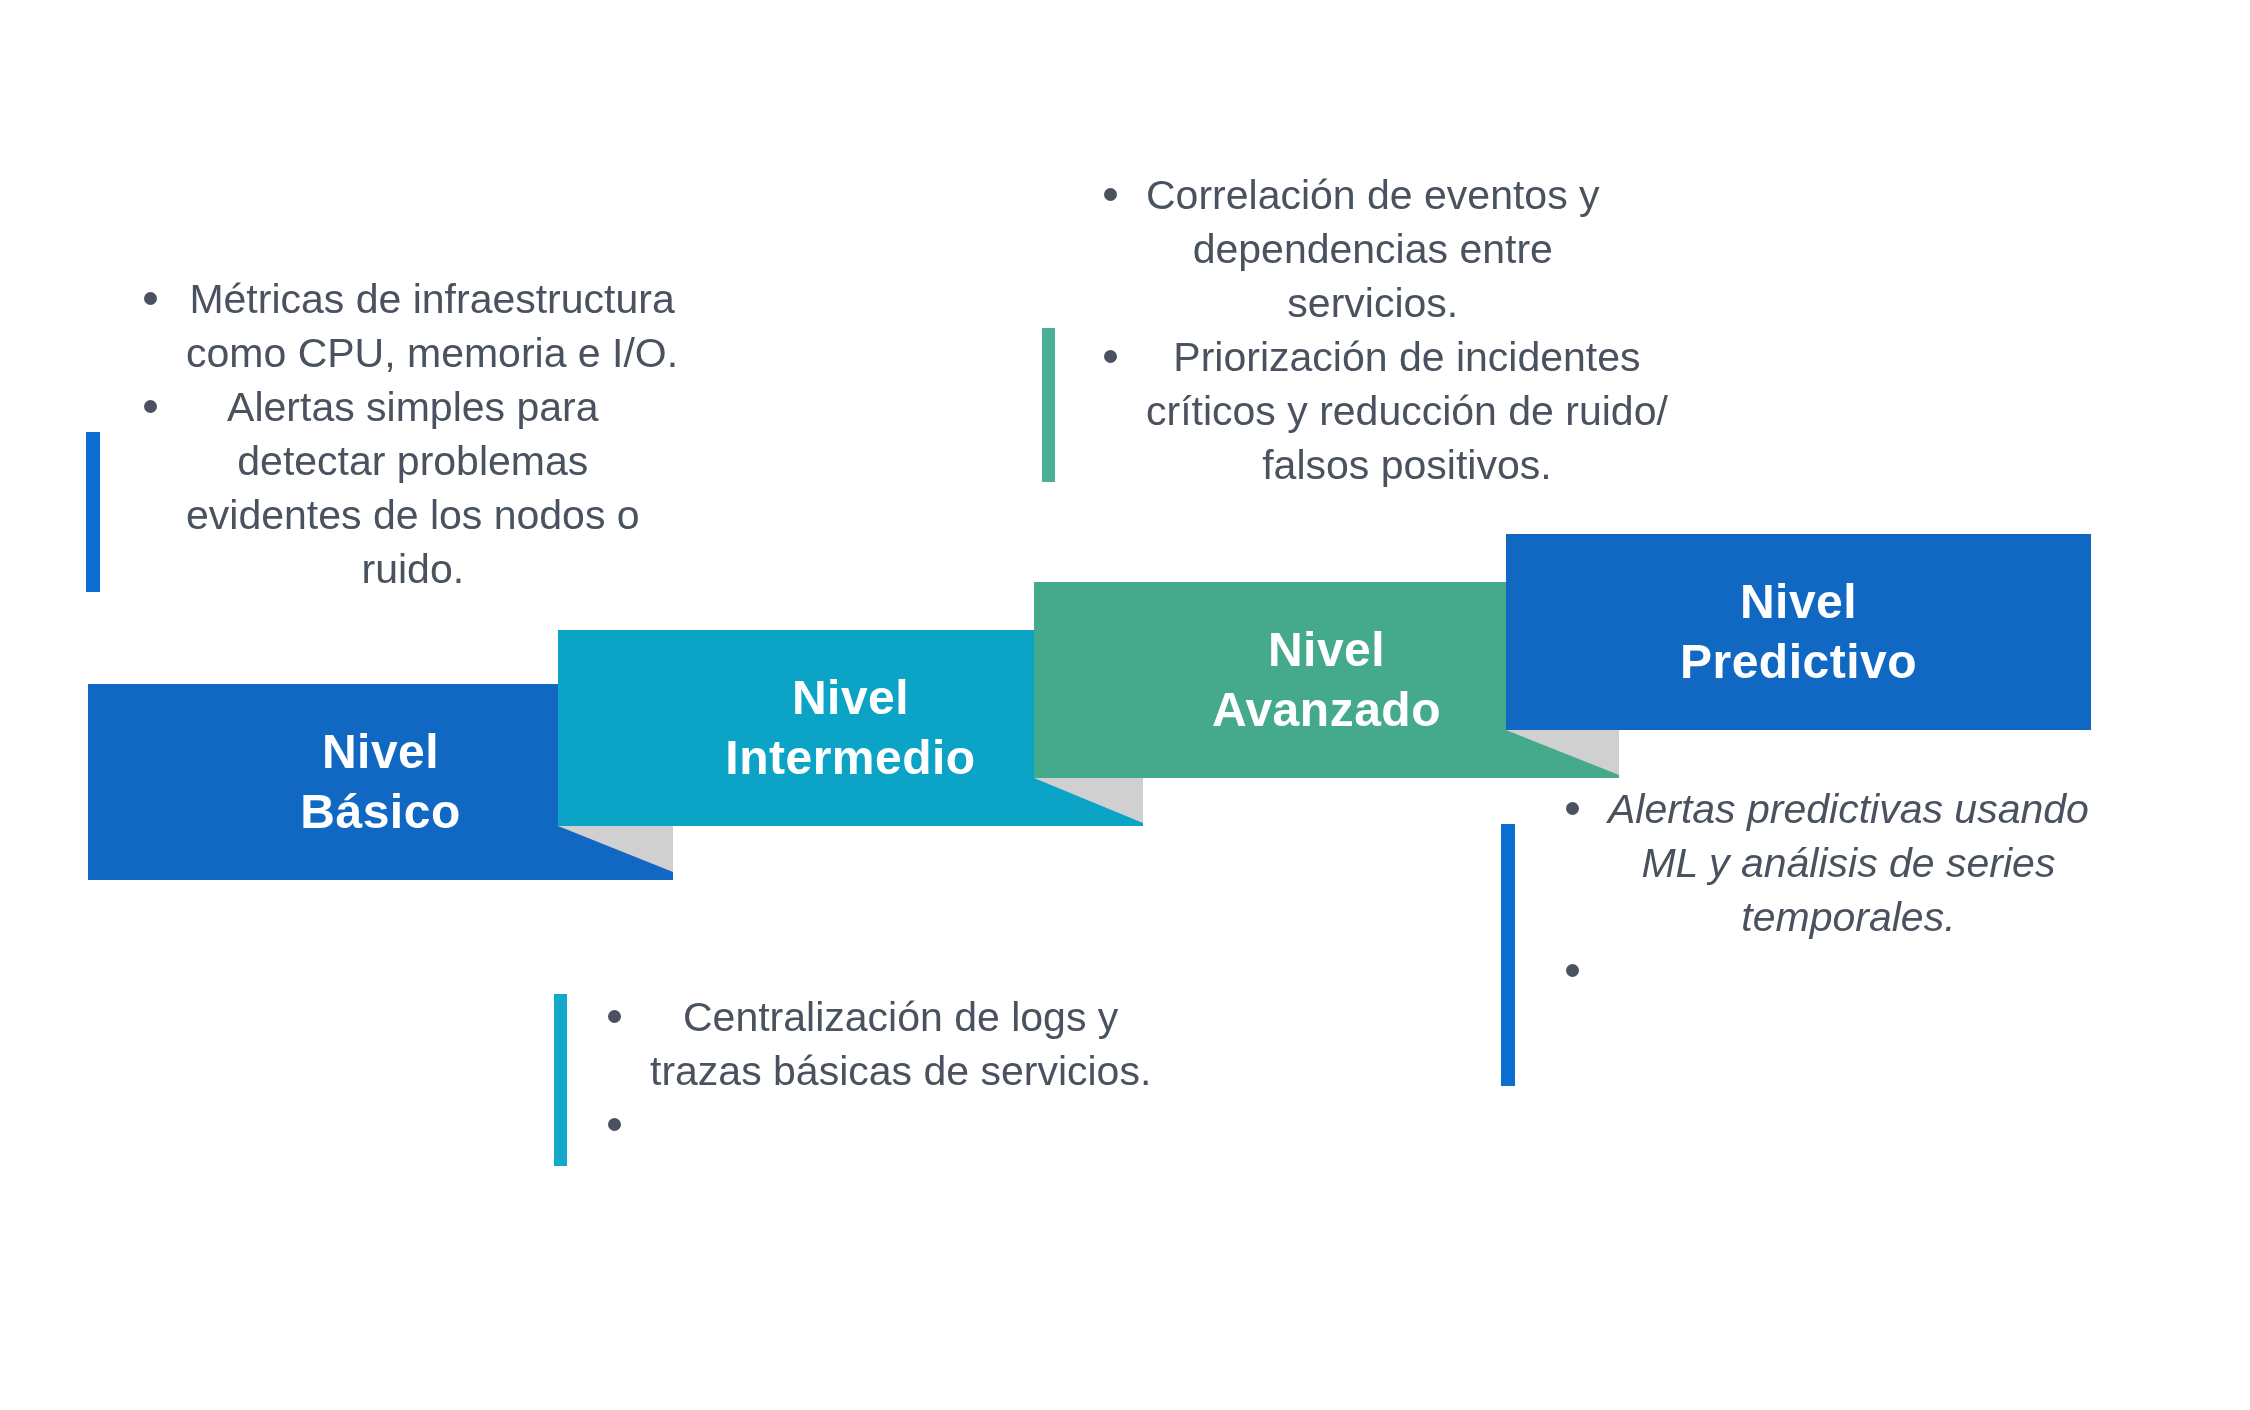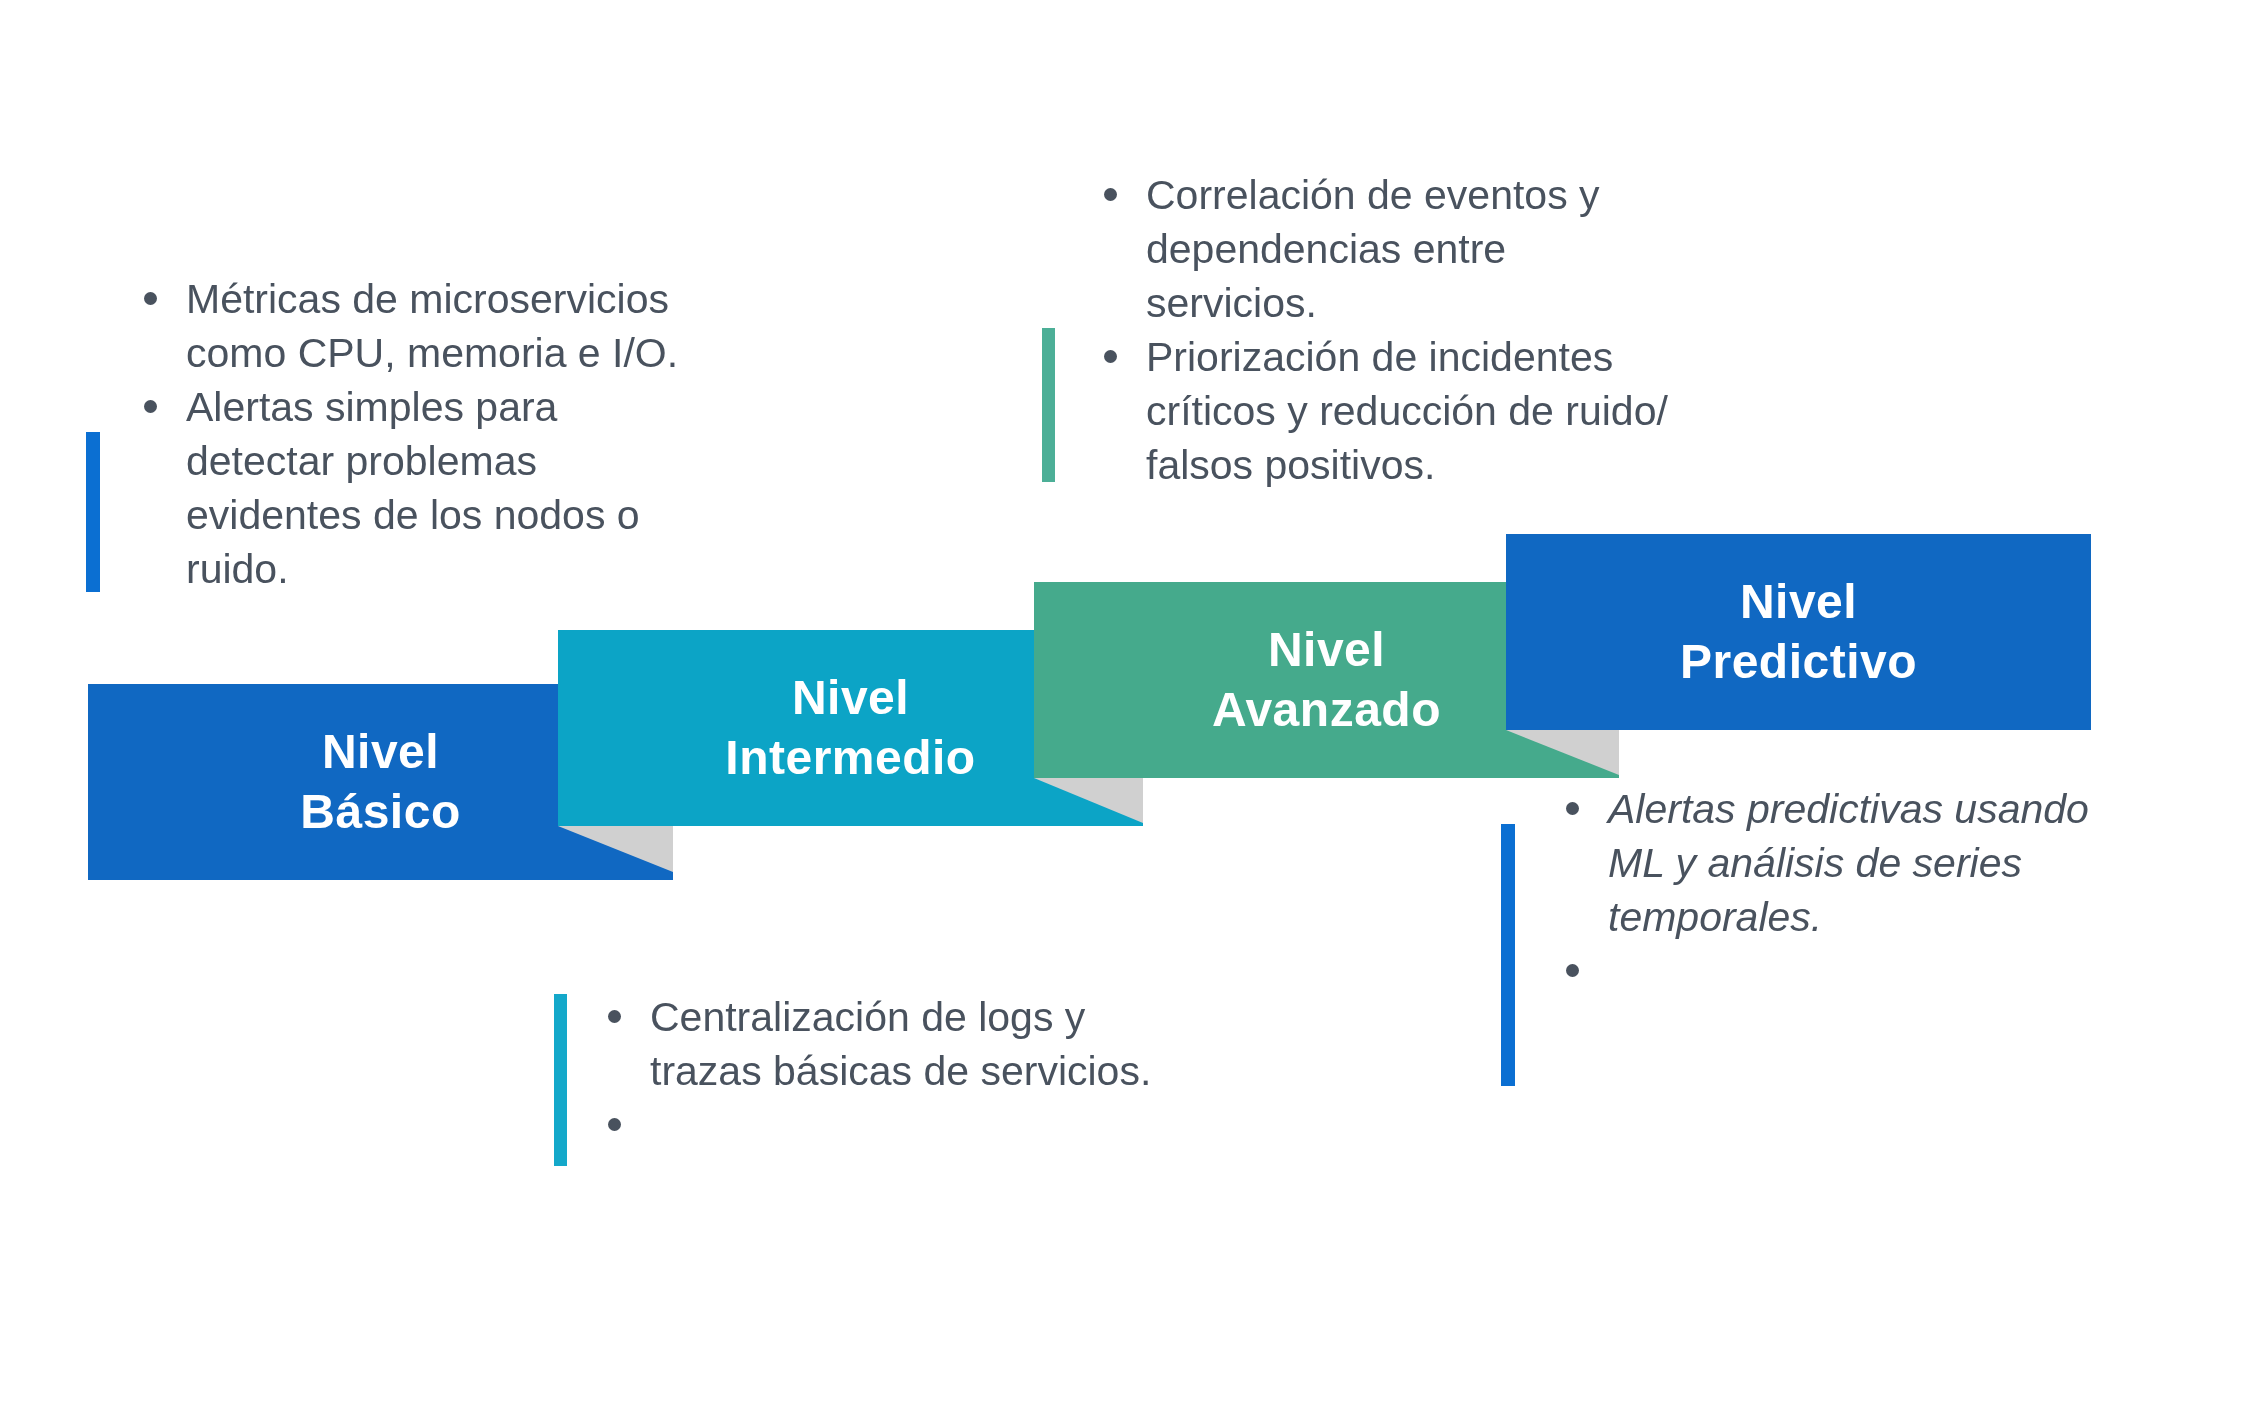--- a/index.html
+++ b/index.html
@@ -74,36 +74,37 @@
     flex: 0 0 auto;
     width: 13px;
     height: 13px;
     border-radius: 50%;
     background: var(--text_dark);
     margin: 20px 0 0 8px;
   }
   .txt {
     white-space: pre-line;
     padding-left: 29px;
+    text-align: center;
   }
 </style>
 </head>
 <body>
 
 <div class="canvas">
 
   <div class="accent" id="bar-basico"></div>
   <div class="accent" id="bar-avanzado"></div>
   <div class="accent" id="bar-intermedio"></div>
   <div class="accent" id="bar-predictivo"></div>
 
   <div class="blist" id="list-basico">
     <div class="item">
       <span class="dot"></span>
-      <span class="txt">Métricas de microservicios
+      <span class="txt">Métricas de infraestructura
 como CPU, memoria e I/O.</span>
     </div>
     <div class="item">
       <span class="dot"></span>
       <span class="txt">Alertas simples para
 detectar problemas
 evidentes de los nodos o
 ruido.</span>
     </div>
   </div>

